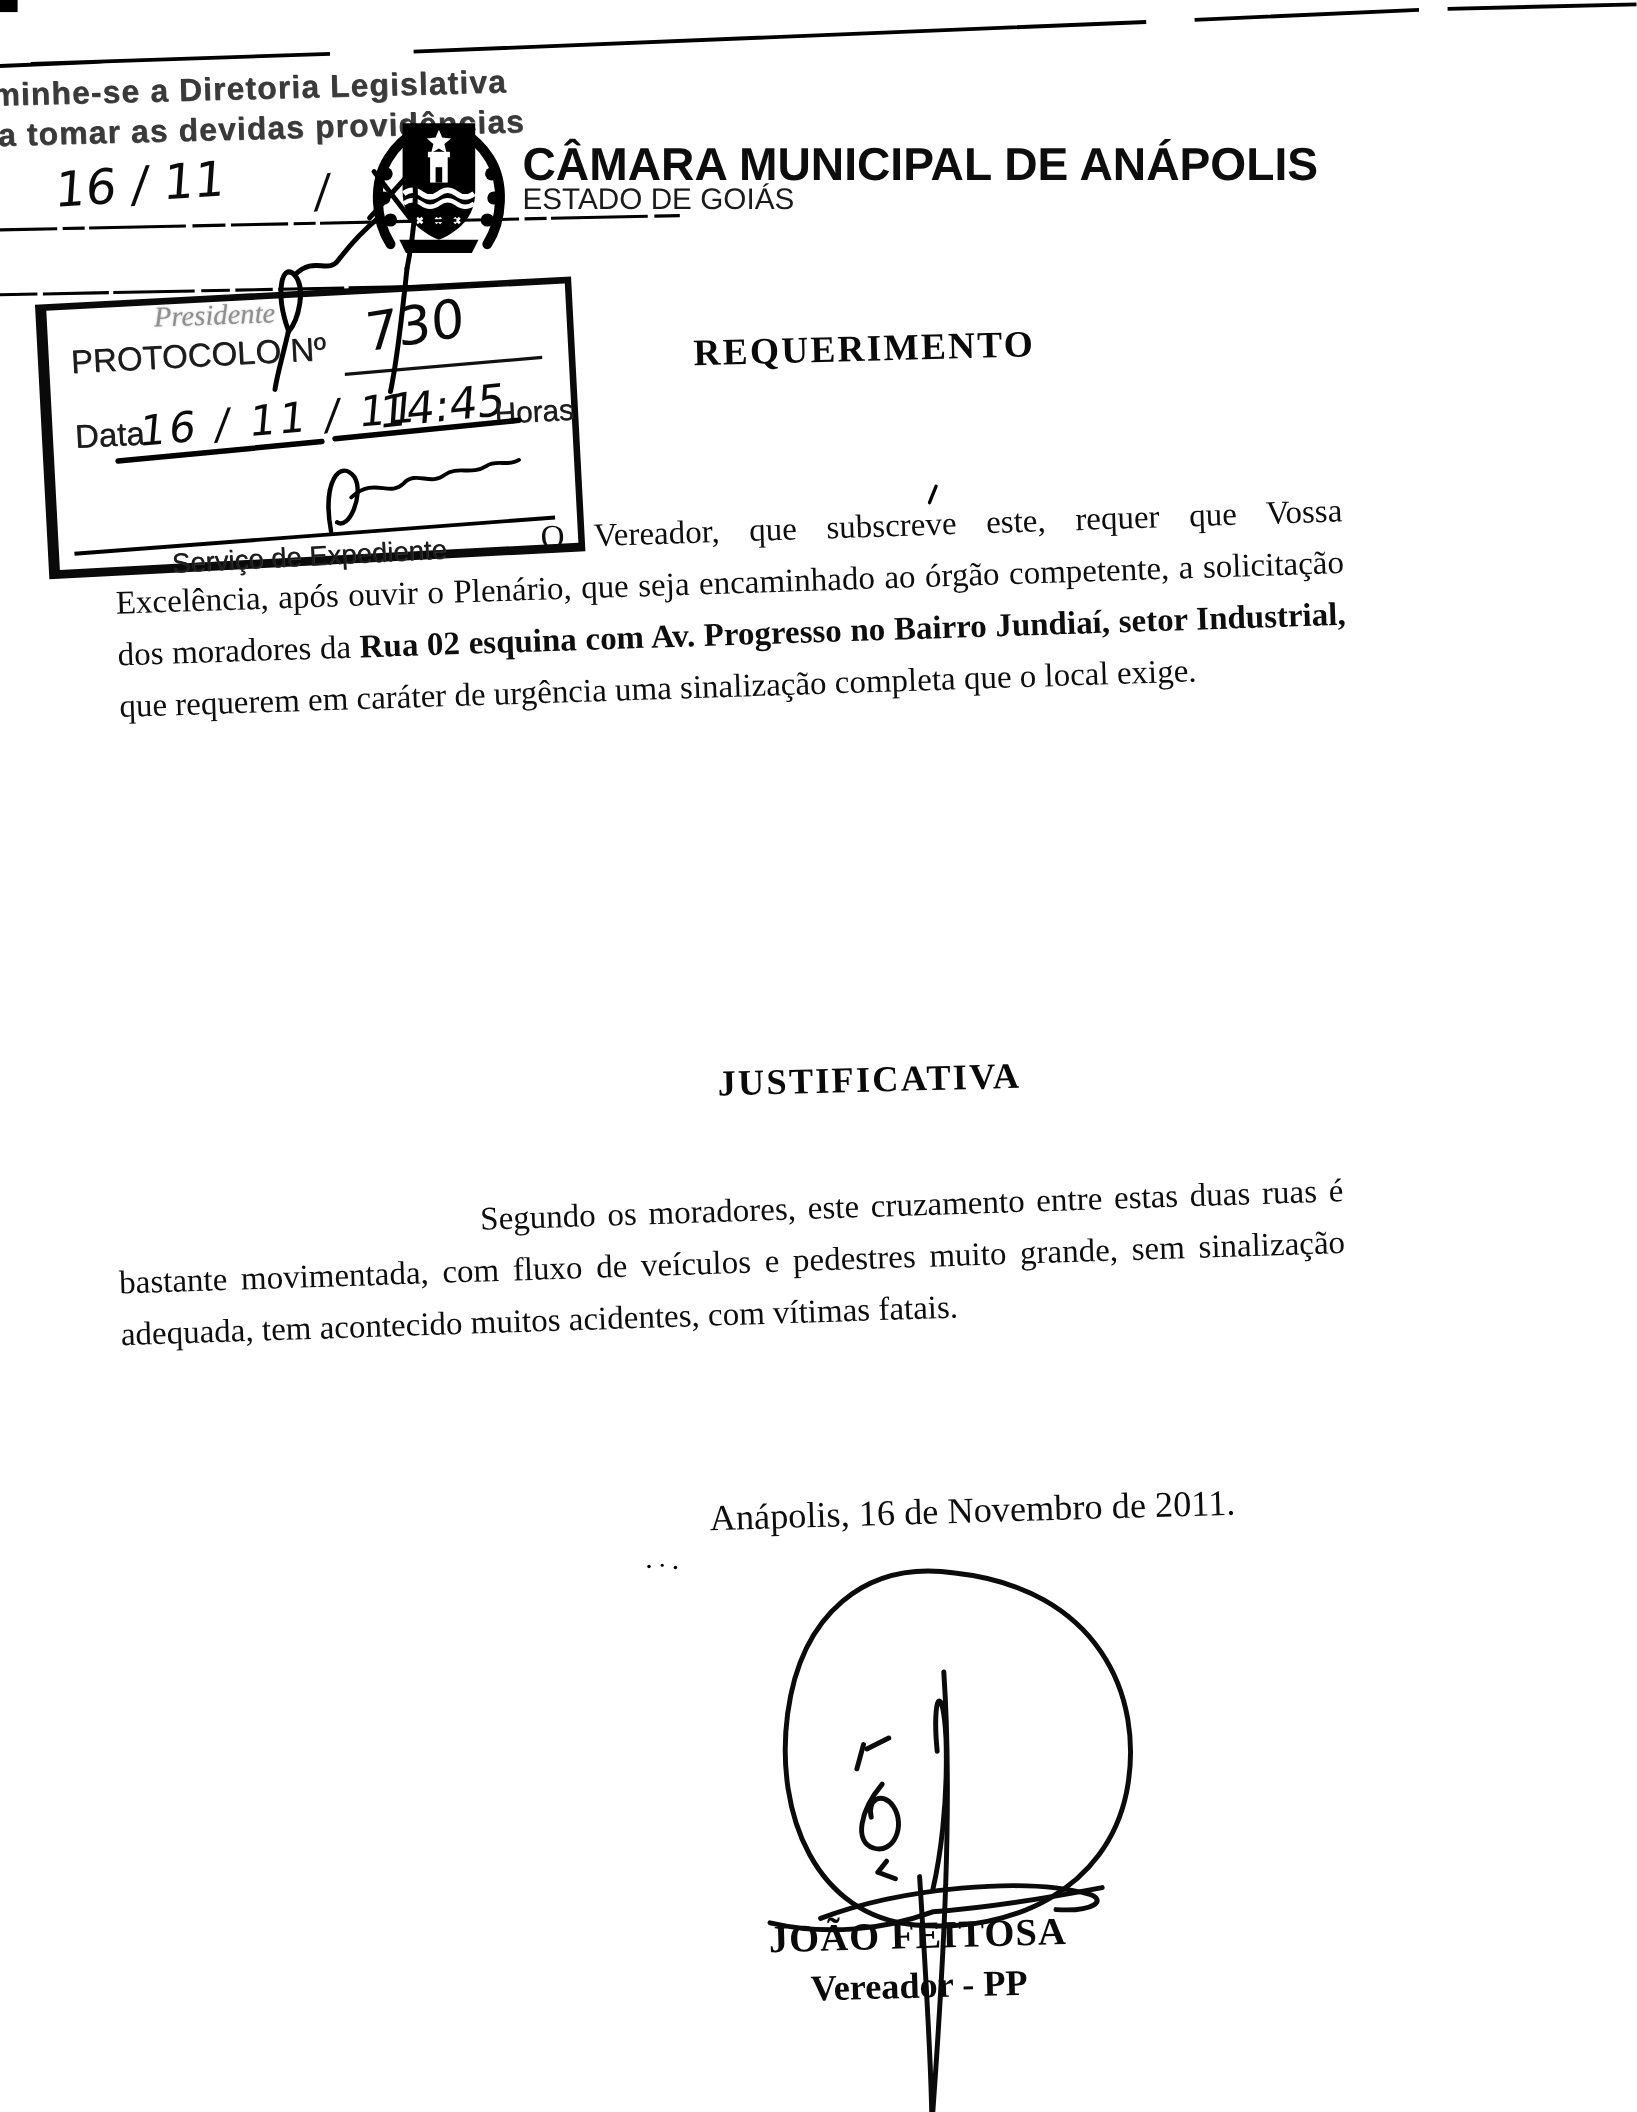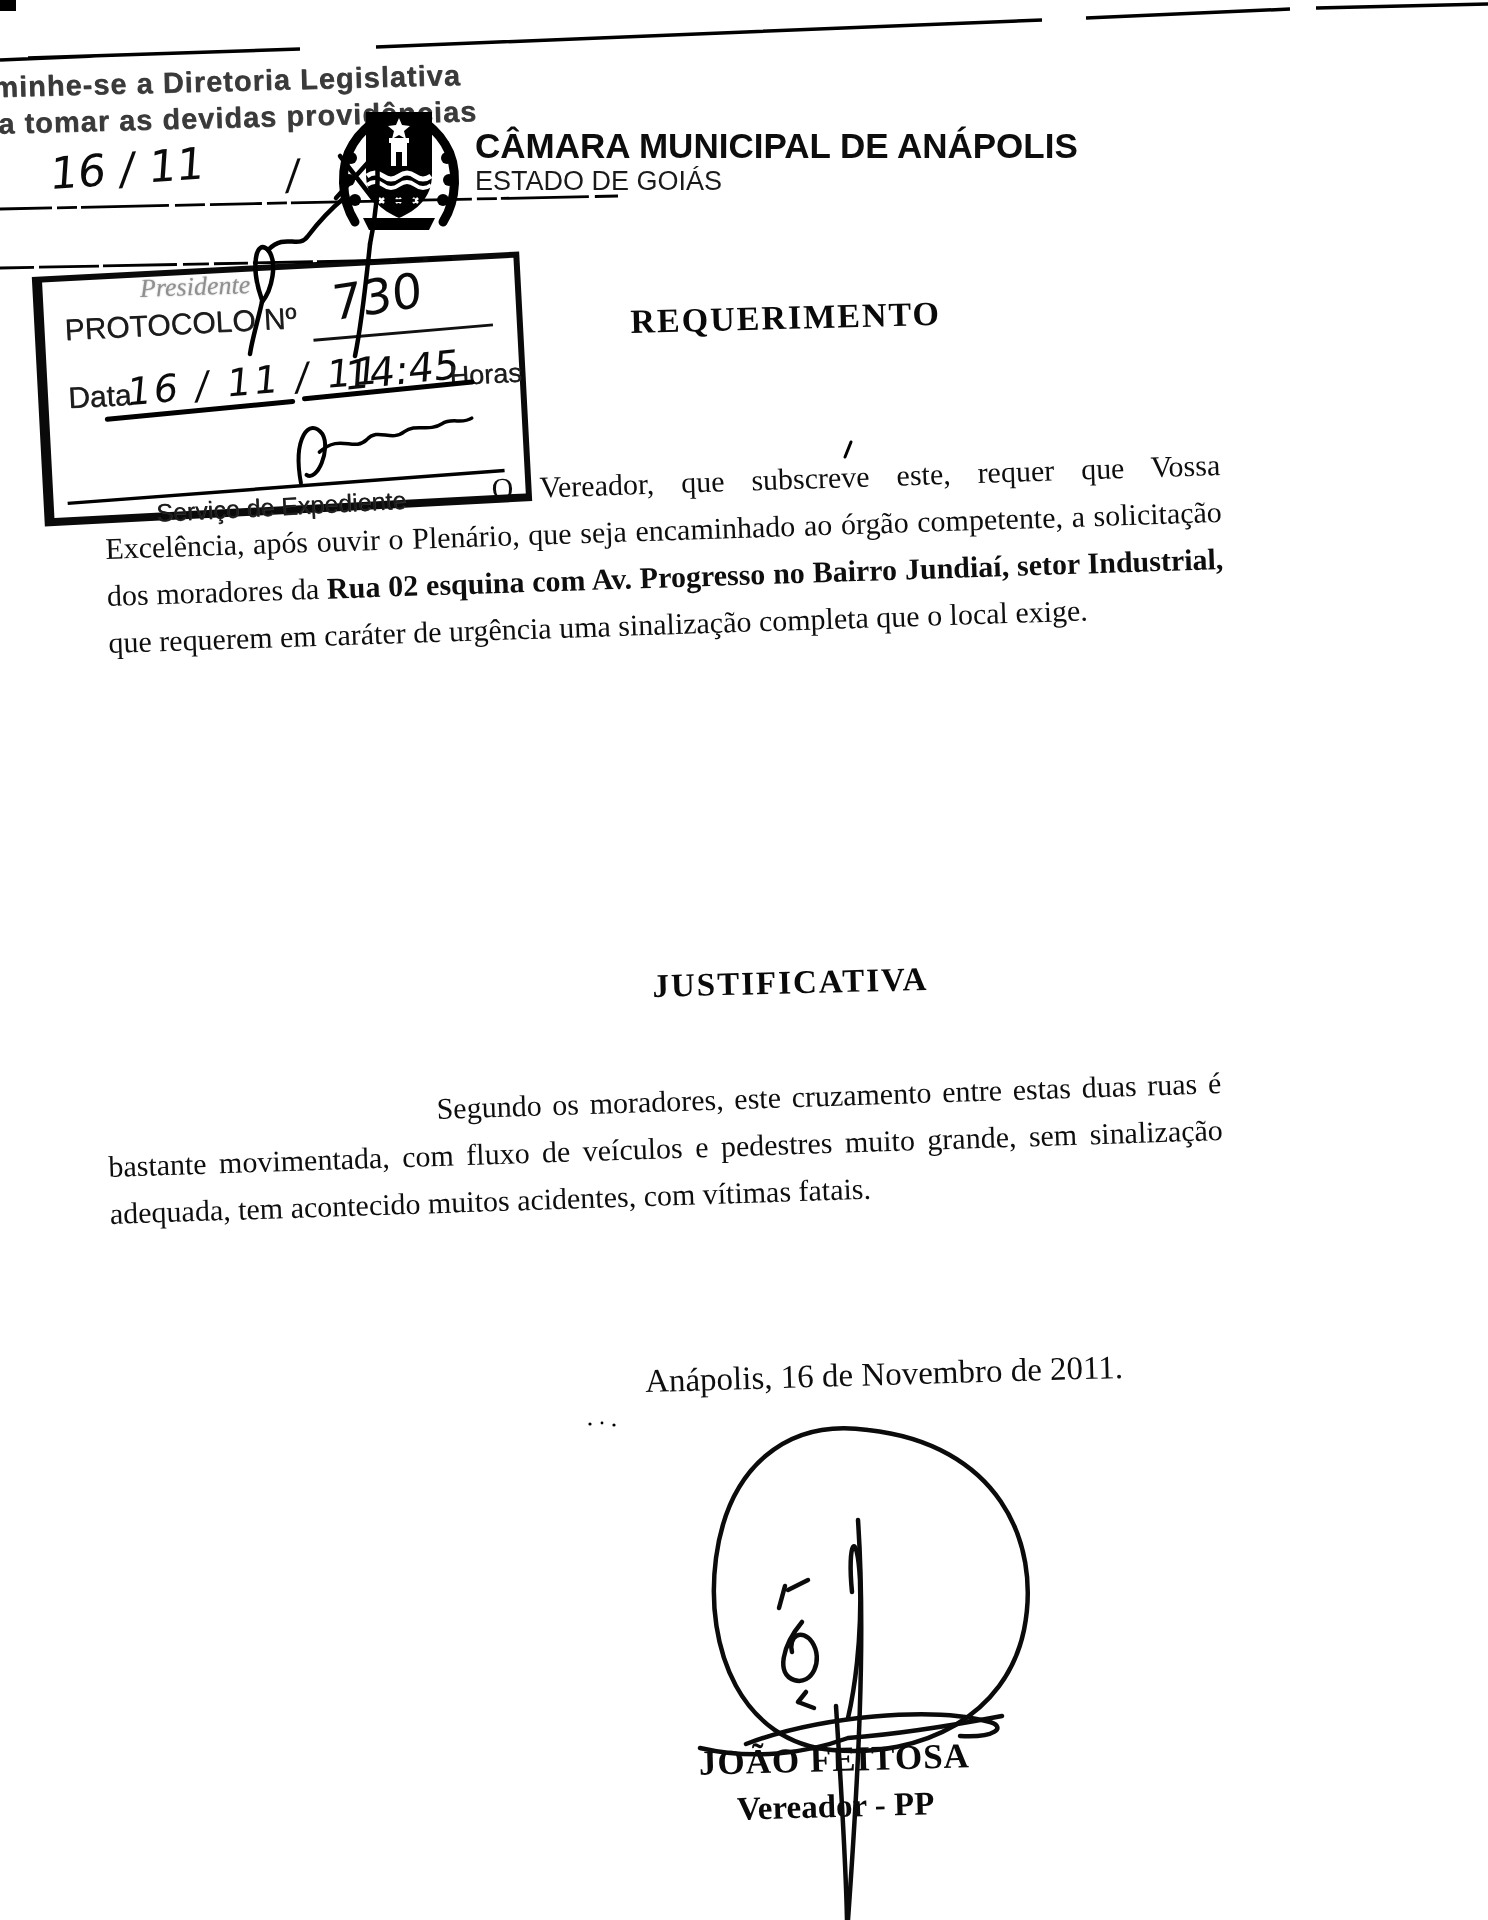--- a/index.html
+++ b/index.html
@@ -77,21 +77,21 @@
     <rect x="56" y="38" width="20" height="5" fill="#fff"></rect>
     <rect x="63" y="52" width="6" height="14" fill="#000"></rect>
 
     <path d="M34,76 Q42,70 50,76 T66,76 T82,76 T98,76" fill="none" stroke="#fff" stroke-width="5"></path>
     <path d="M34,85 Q42,79 50,85 T66,85 T82,85 T98,85" fill="none" stroke="#fff" stroke-width="4"></path>
 
     <path d="M46,98 l5,5 M51,98 l-5,5 M63,98 l5,5 M68,98 l-5,5 M80,98 l5,5 M85,98 l-5,5" stroke="#fff" stroke-width="2.5"></path>
   </svg>
 </div>
 
-<div class="abs" style="left:475px;top:126px;font-family:'Liberation Sans',sans-serif;font-weight:bold;font-size:35px;color:#0d0d0d;white-space:nowrap;">CÂMARA MUNICIPAL DE ANÁPOLIS</div>
+<div class="abs" style="left:475px;top:126px;font-family:'Liberation Sans',sans-serif;font-weight:bold;font-size:42px;color:#0d0d0d;white-space:nowrap;">CÂMARA MUNICIPAL DE ANÁPOLIS</div>
 <div class="abs" style="left:475px;top:166px;font-family:'Liberation Sans',sans-serif;font-size:27px;color:#1a1a1a;white-space:nowrap;">ESTADO DE GOIÁS</div>
 
 <div class="abs proto-box">
   <div class="abs lbl" style="left:20px;top:32px;font-size:30px;">PROTOCOLO Nº</div>
   <div class="abs hand" style="left:288px;top:8px;font-size:48px;transform:rotate(-6deg) skewX(-6deg);">730</div>
 
   <div class="abs lbl" style="left:20px;top:100px;font-size:30px;">Data</div>
   <div class="abs hand" style="left:82px;top:92px;font-size:38px;letter-spacing:3px;transform:rotate(-2deg) skewX(-10deg);">16 / 11 / 11</div>
   <div class="abs hand" style="left:300px;top:86px;font-size:40px;transform:rotate(-3deg) skewX(-10deg);">14:45</div>
   <div class="abs lbl" style="left:402px;top:100px;font-size:27px;">Horas</div>

